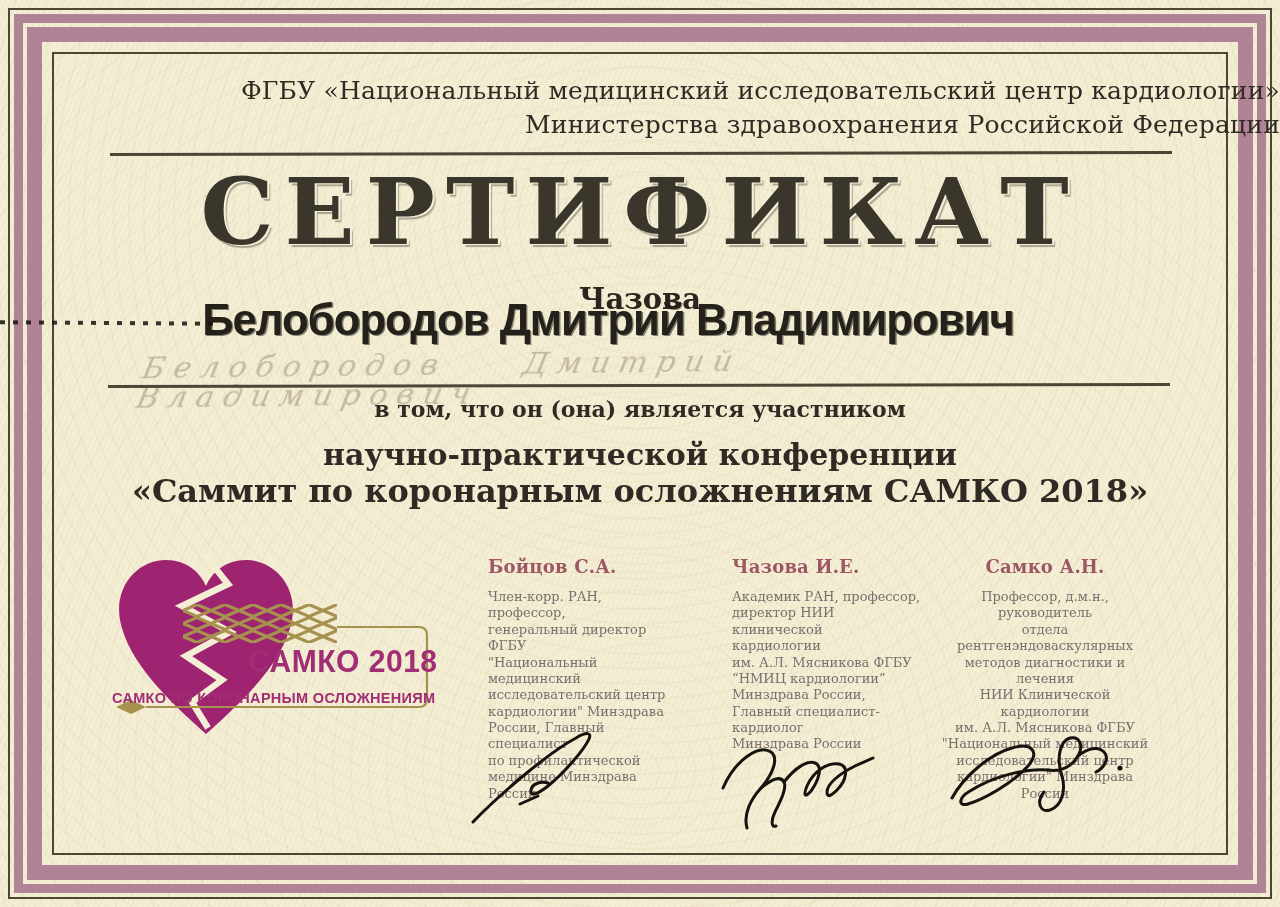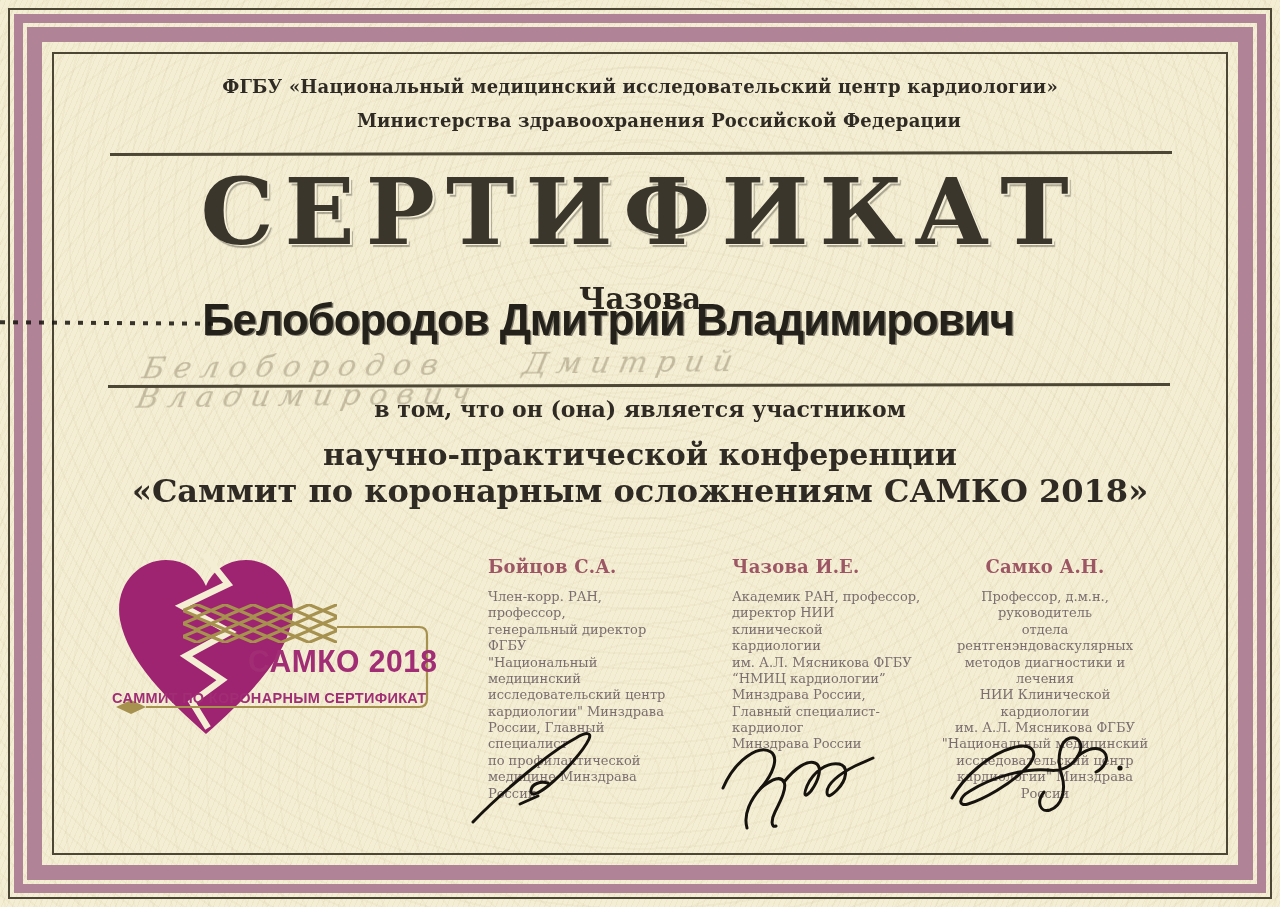--- a/index.html
+++ b/index.html
@@ -16,21 +16,21 @@
       repeating-radial-gradient(circle at 50% 85%, rgba(168,148,104,.05) 0 2px, rgba(0,0,0,0) 2px 18px),
       var(--paper,#f4eed4);
   }
   .frame{position:absolute;pointer-events:none;}
   .f1{inset:8px;border:2px solid var(--line,#4c4634);}
   .f2{inset:14px;border:9px solid var(--band,#b18397);}
   .f3{inset:27px;border:15px solid var(--band,#b18397);}
   .f4{inset:52px;border:2px solid var(--line,#4c4634);}
 
   .center{position:absolute;left:0;right:0;text-align:center;}
-  .org-line{font-weight:bold;font-size:18px;color:var(--ink,#2f2b24);letter-spacing:.2px;}
+  .org-line{font-weight:normal;font-size:25px;color:var(--ink,#2f2b24);letter-spacing:.2px;text-align:right;}
   .org-1{top:76px;}
   .org-2{top:110px;padding-left:38px;}
 
   .rule{position:absolute;height:3px;background:var(--line,#4c4634);}
   .rule-1{top:152px;left:110px;width:1062px;transform:rotate(-.12deg);}
   .rule-2{top:384px;left:108px;width:1062px;transform:rotate(-.1deg);}
 
   .cert-title{
     top:166px;font-size:92px;font-weight:bold;color:#3a362c;letter-spacing:11px;
     text-shadow:2px 1px 0 #f7f1d9, 3px 3px 1px rgba(58,54,44,.40);
@@ -135,21 +135,21 @@
           <path class="mesh-d" d="M0,6.5 L14,0.5 L28,6.5 L14,12.5 Z"></path>
         </pattern>
       </defs>
       <path class="heart" d="M108,192 C70,158 30,120 22,78 C16,44 40,18 68,18 C88,18 102,30 108,44 C114,30 128,18 148,18 C176,18 200,44 194,78 C186,120 146,158 108,192 Z"></path>
       <polyline class="crack" points="106,12 130,42 84,64 132,90 88,114 124,138 94,160 110,186"></polyline>
       <path class="gold-box" d="M239,85 L321,85 Q329,85 329,93 L329,157 Q329,165 321,165 L48,165"></path>
       <polygon class="gold-diamond" points="18,165 33,158 48,165 33,172"></polygon>
       <rect x="85" y="62" width="154" height="39" fill="url(#mesh)"></rect>
     </svg>
     <div class="logo-title">САМКО 2018</div>
-    <div class="logo-subtitle">САММИТ ПО КОРОНАРНЫМ СЕРТИФИКАТ</div>
+    <div class="logo-subtitle">САМКО ПО КОРОНАРНЫМ ОСЛОЖНЕНИЯМ</div>
   </div>
 
   <article class="col col-1">
     <h3>Бойцов С.А.</h3>
     <p>Член-корр. РАН, профессор,
 генеральный директор ФГБУ
 "Национальный медицинский
 исследовательский центр
 кардиологии" Минздрава
 России, Главный специалист

